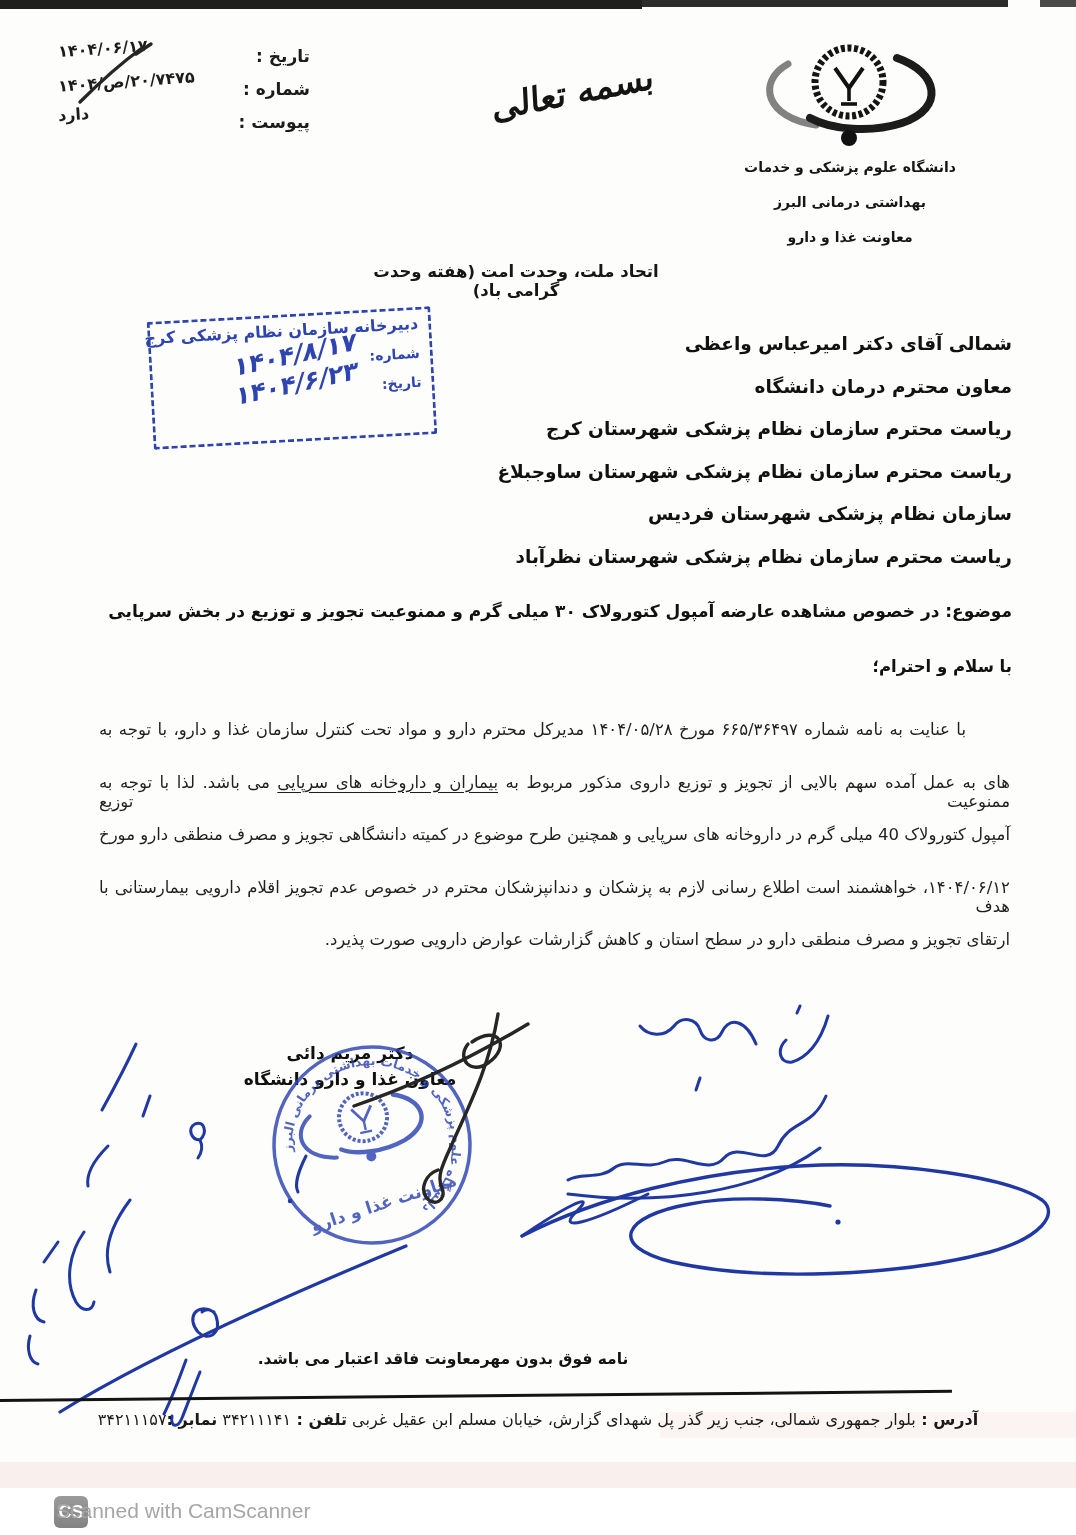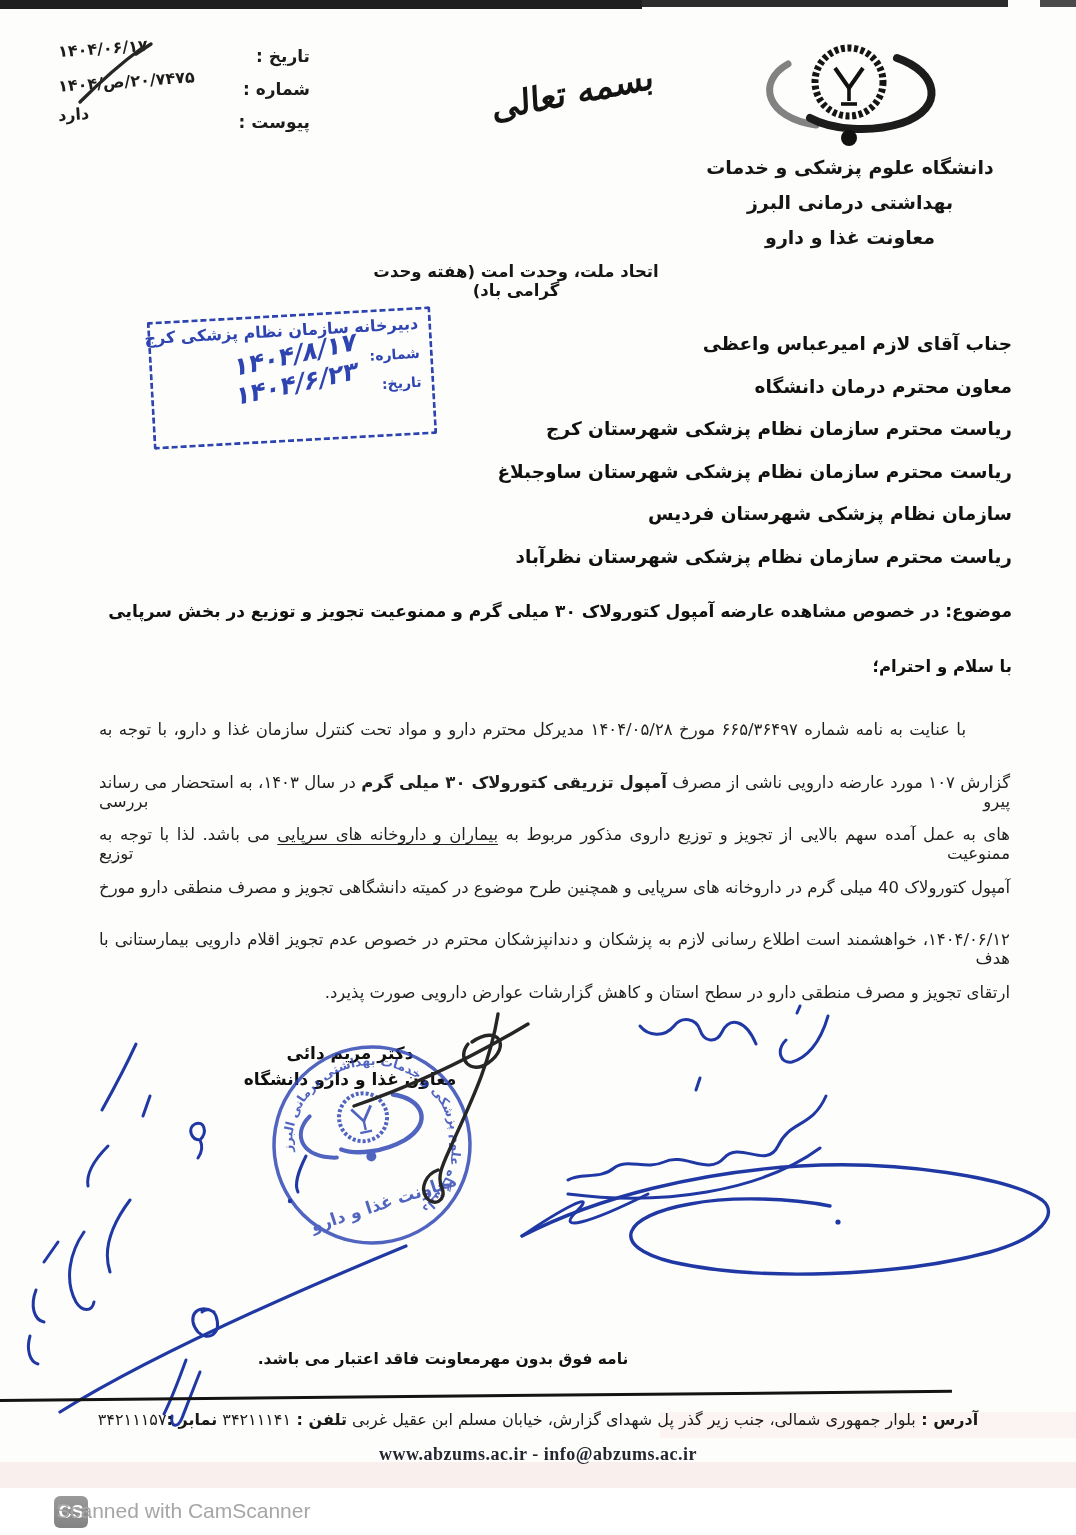--- a/index.html
+++ b/index.html
@@ -13,21 +13,21 @@
   
   .lh-left{left:58px;top:46px;width:252px;color:#1c1c1c;}
   .lh-row{display:flex;justify-content:space-between;direction:rtl;margin-bottom:13px;align-items:flex-start;}
   .lh-lab{font-weight:bold;font-size:17px;}
   .lh-val{font-size:16px;font-weight:600;position:relative;top:-7px;transform:rotate(-4deg);}
   
   .besmele{left:468px;top:72px;width:210px;text-align:center;font-family:"DejaVu Serif",serif;
            font-weight:bold;font-size:34px;color:#141414;transform:rotate(-11deg) skewX(-8deg);}
   
   .org{left:700px;top:150px;width:300px;text-align:center;font-weight:bold;
-       font-size:19px;line-height:35px;color:#161616;}
+       font-size:14px;line-height:35px;color:#161616;}
   .slogan{left:356px;top:262px;width:320px;font-weight:bold;font-size:16.5px;color:#161616;text-align:center;}
   
   .rstamp{left:150px;top:314px;width:284px;height:128px;border:3px dashed #2e44b0;border-radius:3px;
           color:#2e44b0;transform:rotate(-3.2deg);box-sizing:border-box;padding:4px 10px;}
   .rstamp .t{font-size:16px;font-weight:bold;text-align:center;white-space:nowrap;}
   .rs-row{display:flex;direction:rtl;align-items:flex-start;margin-top:4px;}
   .rs-lab{font-size:14px;font-weight:bold;width:62px;flex:none;margin-top:8px;}
   .rs-val{font-size:25px;font-weight:600;transform:rotate(-9deg) skewX(-14deg);letter-spacing:2px;margin-top:-4px;}
   
   .recips{right:64px;top:323px;width:650px;text-align:right;font-weight:bold;
@@ -111,35 +111,34 @@
       <span class="rs-lab">شماره:</span>
       <span class="rs-val" dir="rtl">۱۴۰۴/۸/۱۷</span>
     </div>
     <div class="rs-row">
       <span class="rs-lab">تاریخ:</span>
       <span class="rs-val" dir="rtl">۱۴۰۴/۶/۲۳</span>
     </div>
   </div>
 
   <div class="abs recips rtl">
-    <div>جناب آقای لازم امیرعباس واعظی</div>
+    <div>شمالی آقای دکتر امیرعباس واعظی</div>
     <div>معاون محترم درمان دانشگاه</div>
     <div>ریاست محترم سازمان نظام پزشکی شهرستان کرج</div>
     <div>ریاست محترم سازمان نظام پزشکی شهرستان ساوجبلاغ</div>
     <div>سازمان نظام پزشکی شهرستان فردیس</div>
     <div>ریاست محترم سازمان نظام پزشکی شهرستان نظرآباد</div>
   </div>
 
   <div class="abs subject rtl">موضوع: در خصوص مشاهده عارضه آمپول کتورولاک ۳۰ میلی گرم و ممنوعیت تجویز و توزیع در بخش سرپایی</div>
 
   <div class="abs salut rtl">با سلام و احترام؛</div>
 
   <div class="abs bodytxt rtl">
     <div class="bline" style="padding-right:44px;"><span>با عنایت به نامه شماره ۶۶۵/۳۶۴۹۷ مورخ ۱۴۰۴/۰۵/۲۸ مدیرکل محترم دارو و مواد تحت کنترل سازمان غذا و دارو، با توجه به</span></div>
-    <div class="bline"><span>گزارش ۱۰۷ مورد عارضه دارویی ناشی از مصرف </span><span class="bld">آمپول تزریقی کتورولاک ۳۰ میلی گرم</span><span> در سال ۱۴۰۳، به استحضار می رساند پیرو بررسی</span></div>
     <div class="bline"><span>های به عمل آمده سهم بالایی از تجویز و توزیع داروی مذکور مربوط به </span><span class="und">بیماران و داروخانه های سرپایی</span><span> می باشد. لذا با توجه به ممنوعیت توزیع</span></div>
     <div class="bline"><span>آمپول کتورولاک 40 میلی گرم در داروخانه های سرپایی و همچنین طرح موضوع در کمیته دانشگاهی تجویز و مصرف منطقی دارو مورخ</span></div>
     <div class="bline"><span>۱۴۰۴/۰۶/۱۲، خواهشمند است اطلاع رسانی لازم به پزشکان و دندانپزشکان محترم در خصوص عدم تجویز اقلام دارویی بیمارستانی با هدف</span></div>
     <div class="bline last"><span>ارتقای تجویز و مصرف منطقی دارو در سطح استان و کاهش گزارشات عوارض دارویی صورت پذیرد.</span></div>
   </div>
 
   <div class="abs sig rtl">
     <div>دکتر مریم دائی</div>
     <div>معاون غذا و دارو دانشگاه</div>
   </div>
@@ -204,19 +203,18 @@
 
   <div class="abs note rtl">نامه فوق بدون مهرمعاونت فاقد اعتبار می باشد.</div>
 
   <div class="abs rule"></div>
   <div class="abs pink2"></div>
   <div class="abs pinkband"></div>
 
   <div class="abs footer rtl">
     <b>آدرس : </b><span>بلوار جمهوری شمالی، جنب زیر گذر پل شهدای گزارش، خیابان مسلم ابن عقیل غربی </span><b>تلفن : </b><span>۳۴۲۱۱۱۴۱ </span><b>نمابر :</b><span>۳۴۲۱۱۱۵۷</span>
   </div>
-  <div class="abs web">www.abzums.ac.ir - info@abzums.ac.ir</div>
 
   <div class="abs csbar"></div>
   <div class="abs csbadge">CS</div>
   <div class="abs cstext">Scanned with CamScanner</div>
 
 </div>
 
 </body></html>

